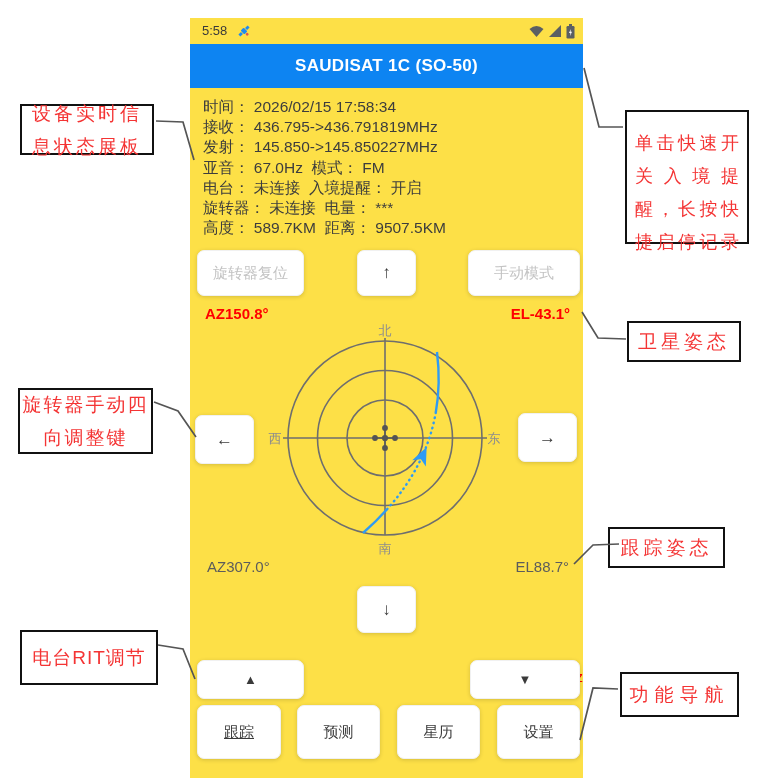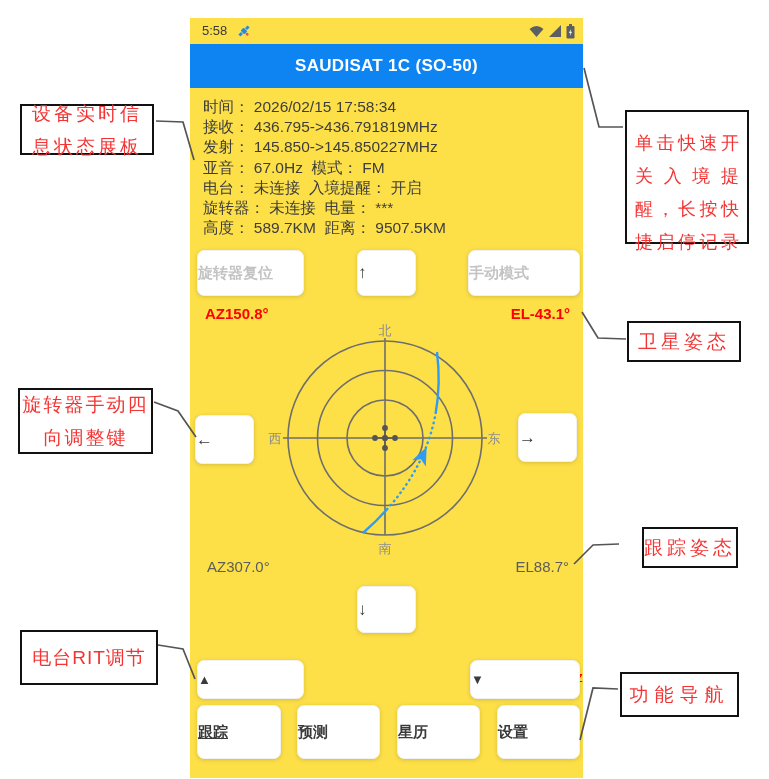--- a/index.html
+++ b/index.html
@@ -16,21 +16,21 @@
 
   #appheader{position:absolute;left:0;top:26px;width:393px;height:44px;
              display:flex;align-items:center;justify-content:center;
              color:#fff;font-weight:bold;font-size:17px;letter-spacing:.3px;}
 
   #info-panel{position:absolute;left:13px;top:79px;width:370px;}
   .info-line{font-size:15.5px;line-height:20.2px;color:#3d3d3d;white-space:pre;}
 
   .btn{position:absolute;background:#fff;border:1px solid #f1f1f1;border-radius:7px;
        box-shadow:0 1px 4px rgba(0,0,0,.16);display:flex;align-items:center;
-       font-size:15px;color:#3a3a3a;cursor:pointer;font-weight:bold;}
+       justify-content:center;font-size:15px;color:#3a3a3a;cursor:pointer;}
   .btn.disabled{color:#c3c3c3;}
   .arrow-glyph{font-size:17px;}
 
   #btn-reset{left:7px;top:232px;width:105px;height:44px;}
   #btn-up{left:167px;top:232px;width:57px;height:44px;}
   #btn-manual{left:278px;top:232px;width:110px;height:44px;}
   #btn-left{left:5px;top:397px;width:57px;height:47px;}
   #btn-right{left:328px;top:395px;width:57px;height:47px;}
   #btn-down{left:167px;top:568px;width:57px;height:45px;}
   #btn-rit-up{left:7px;top:642px;width:105px;height:37px;font-size:13px;}
@@ -55,21 +55,21 @@
 
   
   .note{position:absolute;border:2px solid #111;background:#fff;color:#f43434;
         font-size:19px;display:flex;align-items:center;justify-content:center;
         text-align:center;line-height:33px;box-sizing:border-box;}
   #note-device{left:20px;top:104px;width:134px;height:51px;letter-spacing:3px;padding:0 6px;}
   #note-reminder{left:625px;top:110px;width:124px;height:134px;font-size:18px;
                  text-align:justify;text-align-last:justify;padding:15px 8px;display:block;}
   #note-satatt{left:627px;top:321px;width:114px;height:41px;letter-spacing:4px;}
   #note-rotkeys{left:18px;top:388px;width:135px;height:66px;letter-spacing:2px;}
-  #note-trackatt{left:642px;top:527px;width:96px;height:41px;letter-spacing:4px;}
+  #note-trackatt{left:608px;top:527px;width:117px;height:41px;letter-spacing:4px;}
   #note-rit{left:20px;top:630px;width:138px;height:55px;letter-spacing:1px;}
   #note-nav{left:620px;top:672px;width:119px;height:45px;letter-spacing:6px;}
 
   #connectors{position:absolute;left:0;top:0;width:769px;height:779px;pointer-events:none;}
 </style>
 </head>
 <body>
 
 <div id="page">
 

